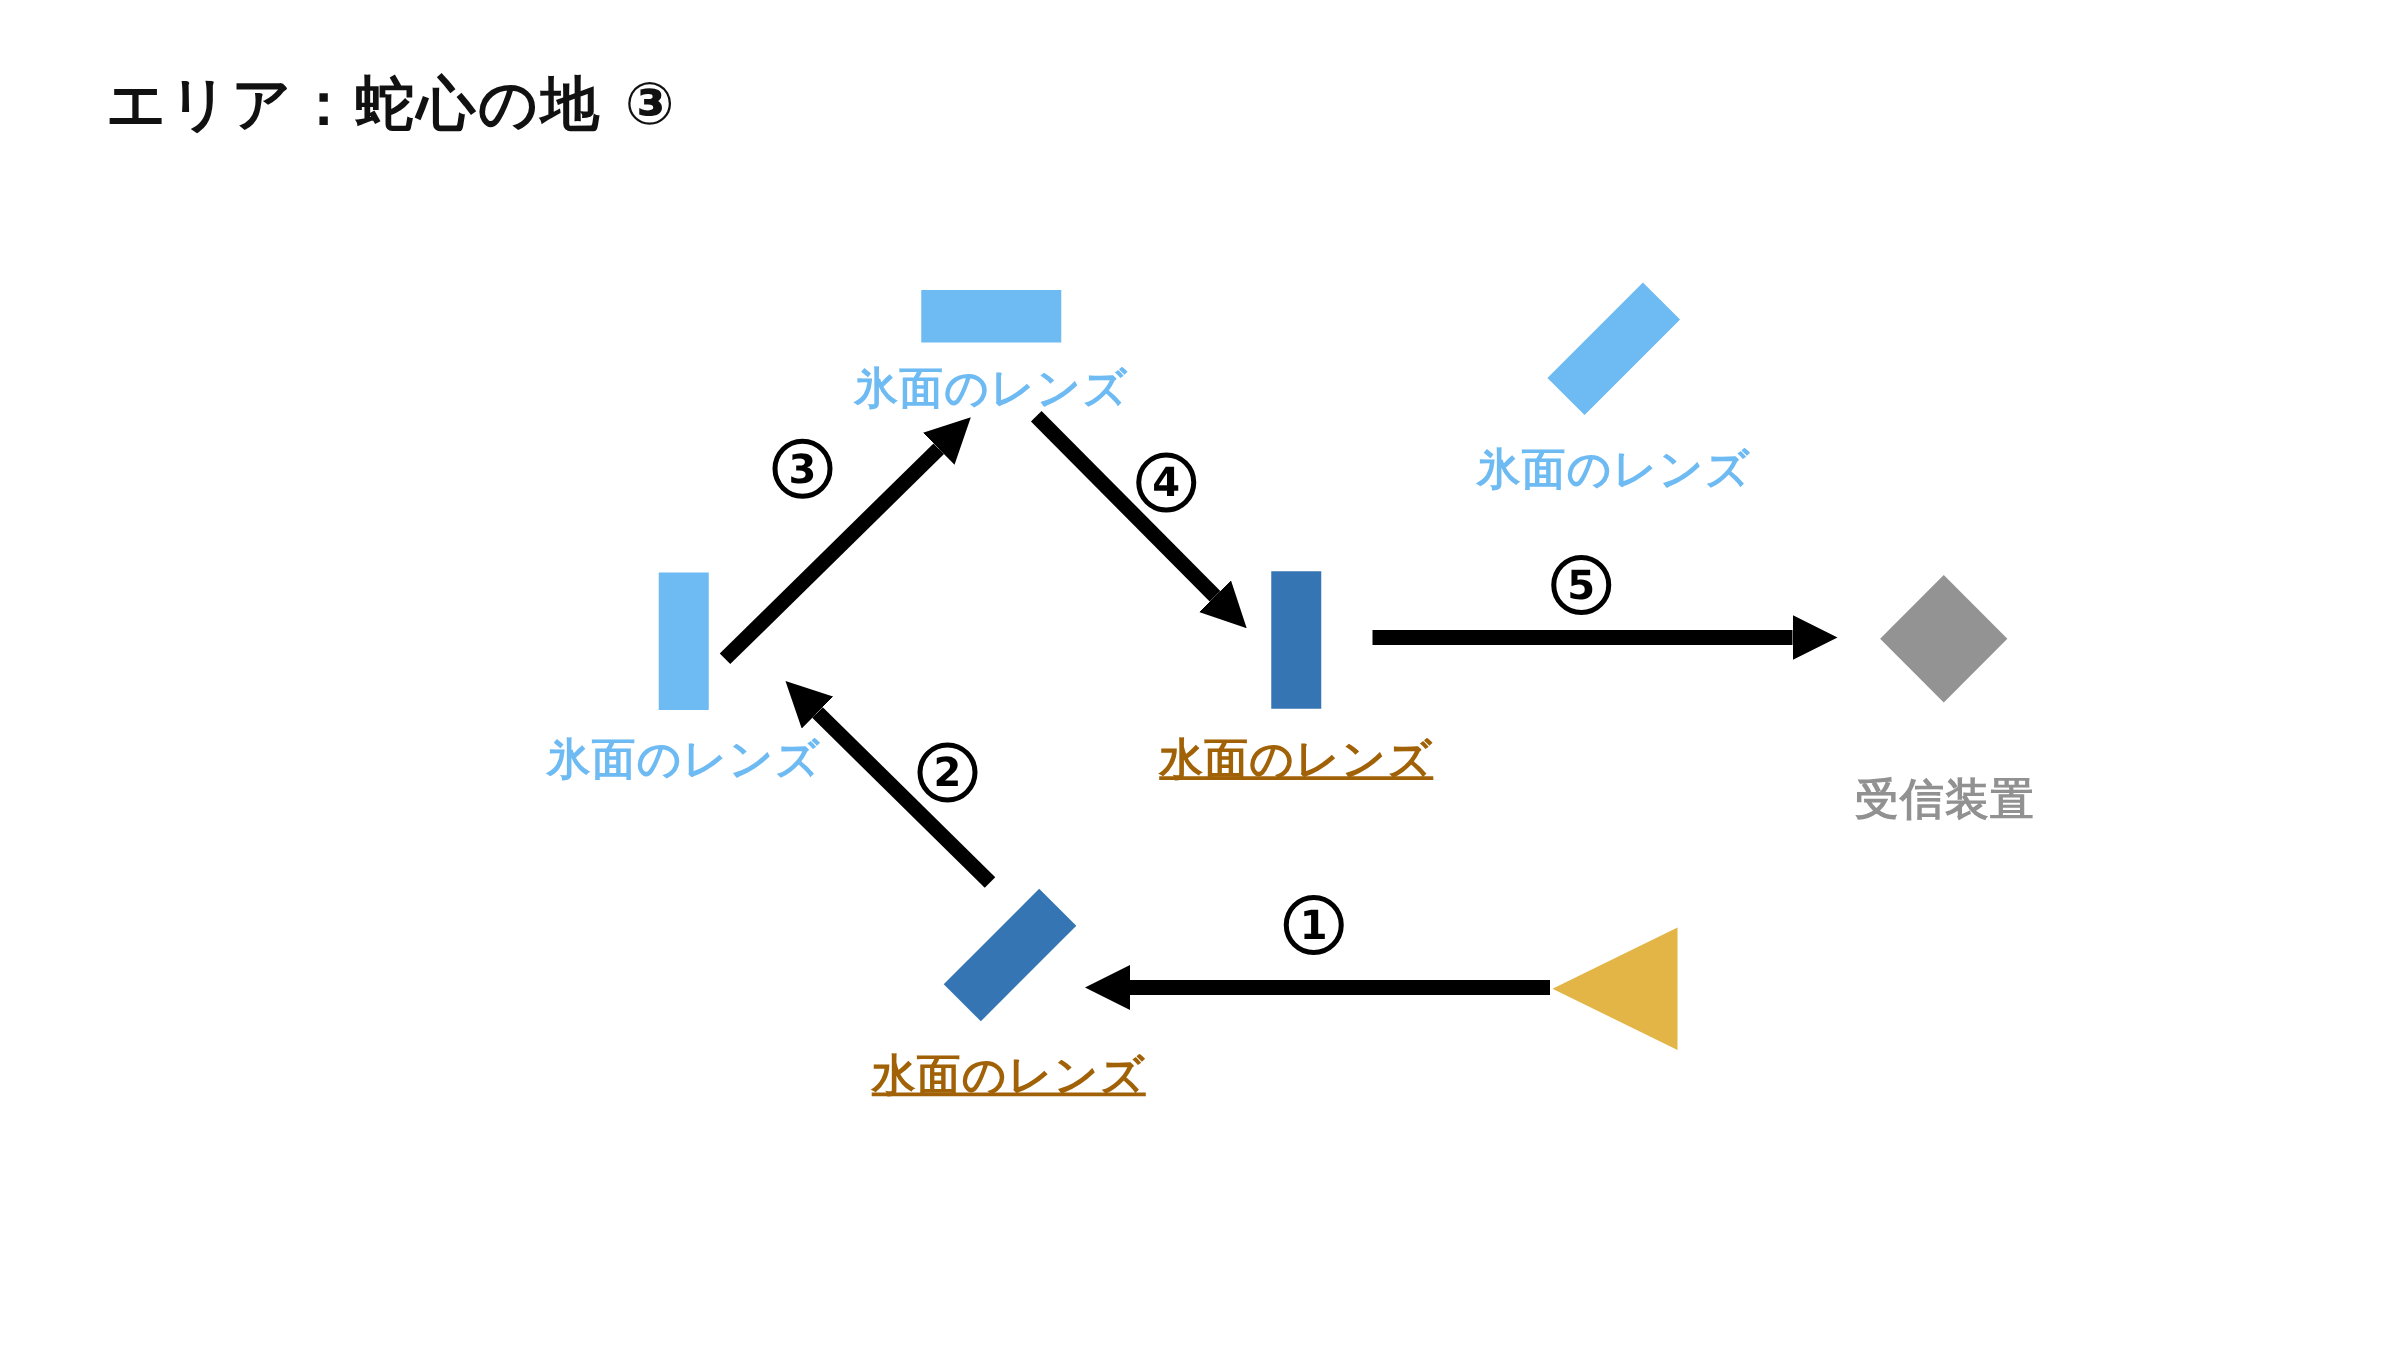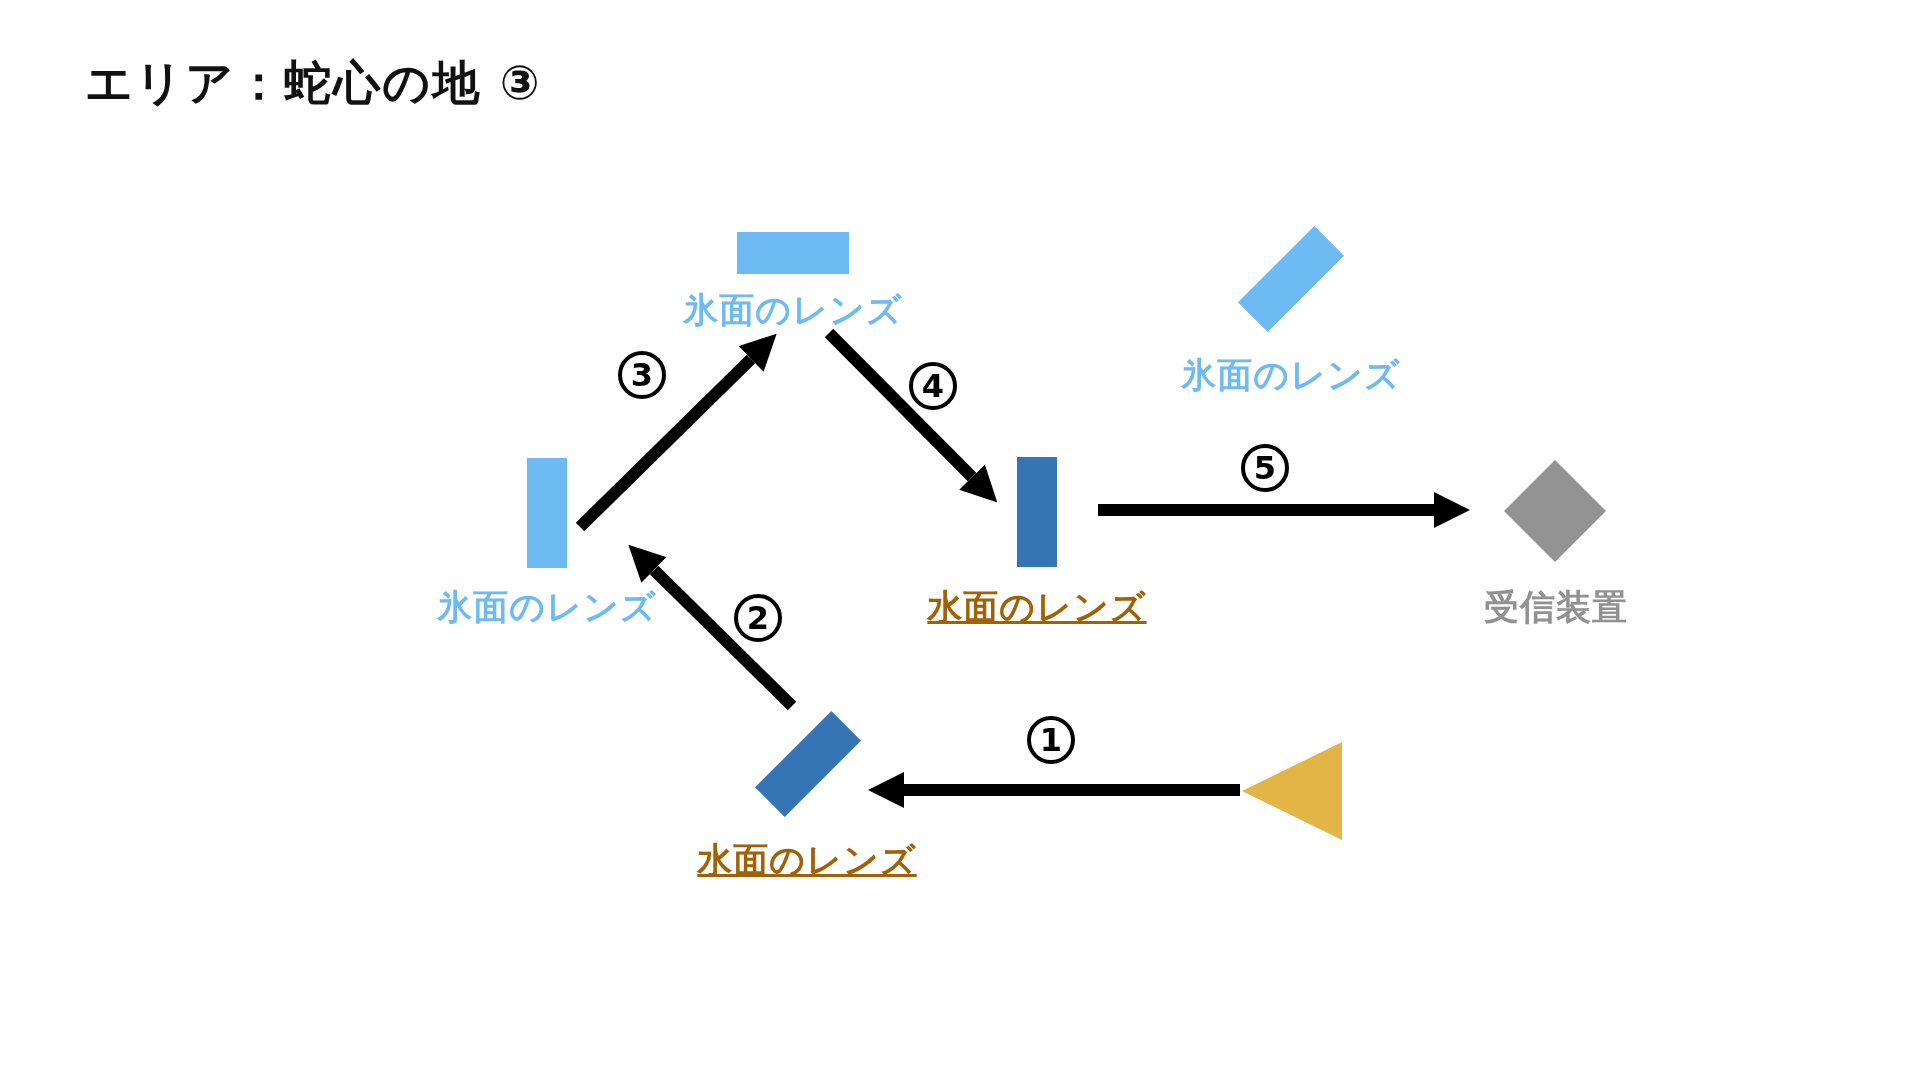--- a/index.html
+++ b/index.html
@@ -41,21 +41,21 @@
   .node-label {
     position: absolute;
     transform: translateX(-50%);
     font-size: 35px;
     font-weight: 700;
     white-space: nowrap;
     letter-spacing: 1px;
   }
   .lbl-ice   { color: #6EBAF3; }
   .lbl-water { color: #a16207; text-decoration: underline; }
-  .lbl-recv  { color: #919191; }
+  .lbl-recv  { color: #919191; margin-top: 32px; }
   .step-badge {
     position: absolute;
     box-sizing: border-box;
     width: 48px;
     height: 48px;
     border: 4px solid #000000;
     border-radius: 50%;
     display: flex;
     align-items: center;
     justify-content: center;

